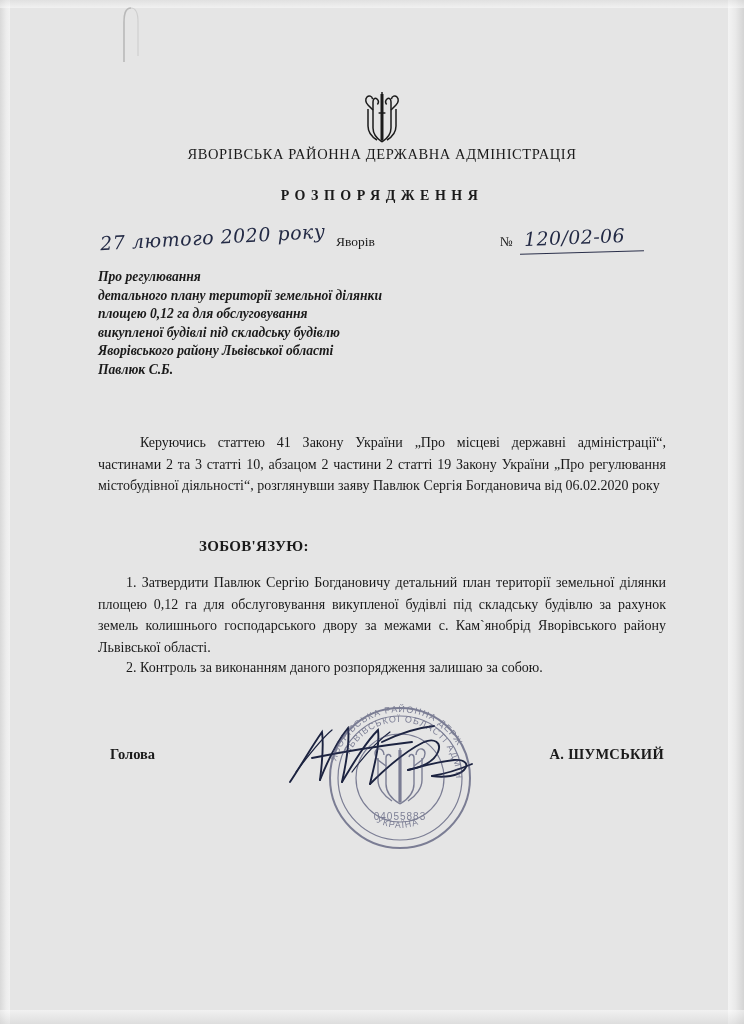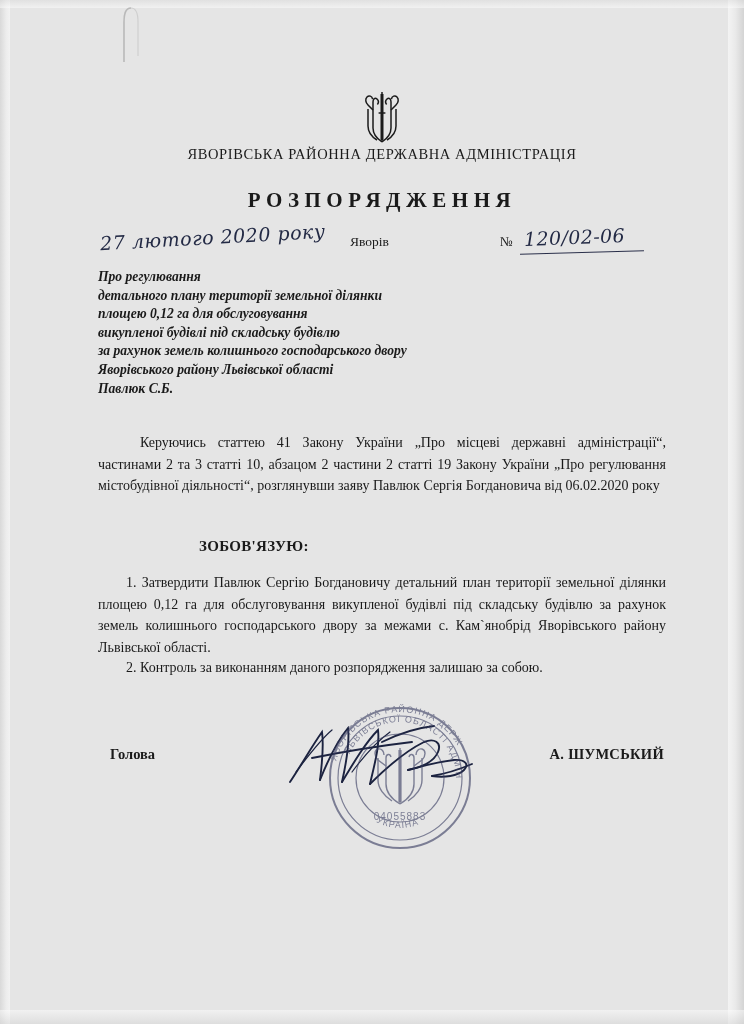--- a/index.html
+++ b/index.html
@@ -88,21 +88,21 @@
     letter-spacing: .6px;
     font-weight: 400;
   }
 
   .doc-type {
     position: absolute;
     top: 188px;
     left: 0;
     width: 572px;
     text-align: center;
-    font-size: 21px;
+    font-size: 14px;
     font-weight: 700;
     letter-spacing: 5.5px;
   }
 
   
   .meta-row {
     position: absolute;
     top: 228px;
     left: 0;
     width: 572px;
@@ -118,21 +118,20 @@
     color: #232a45;
     transform: rotate(-3.2deg);
     letter-spacing: .5px;
     white-space: nowrap;
   }
   .place {
     position: absolute;
     left: 240px;
     top: 6px;
     font-size: 13.5px;
-    margin-left: 14px;
   }
   .num-label {
     position: absolute;
     left: 404px;
     top: 6px;
     font-size: 13.5px;
   }
   .hand-num {
     position: absolute;
     left: 428px;
@@ -286,21 +285,20 @@
       <div class="num-label">№</div>
       <div class="hand-num">120/02-06</div>
       <div class="num-underline"></div>
     </div>
 
     <div class="subject">
       <div>Про регулювання</div>
       <div>детального плану території земельної ділянки</div>
       <div>площею 0,12 га для обслуговування</div>
       <div>викупленої будівлі під складську будівлю</div>
-      <div>за рахунок земель колишнього господарського двору</div>
       <div>Яворівського району Львівської області</div>
       <div>Павлюк С.Б.</div>
     </div>
 
     <div class="preamble"><span class="indent"></span><span>Керуючись статтею 41 Закону України „Про місцеві державні адміністрації“, частинами 2 та 3 статті 10, абзацом 2 частини 2 статті 19 Закону України „Про регулювання містобудівної діяльності“, розглянувши заяву Павлюк Сергія Богдановича від 06.02.2020 року</span></div>
 
     <div class="obligate">ЗОБОВ'ЯЗУЮ:</div>
 
     <div class="item1"><span class="indent"></span><span>1. Затвердити   Павлюк Сергію Богдановичу детальний план території земельної ділянки площею 0,12 га для обслуговування викупленої будівлі під складську будівлю за рахунок земель колишнього господарського двору за межами с. Кам`янобрід Яворівського району Львівської області.</span></div>
 

